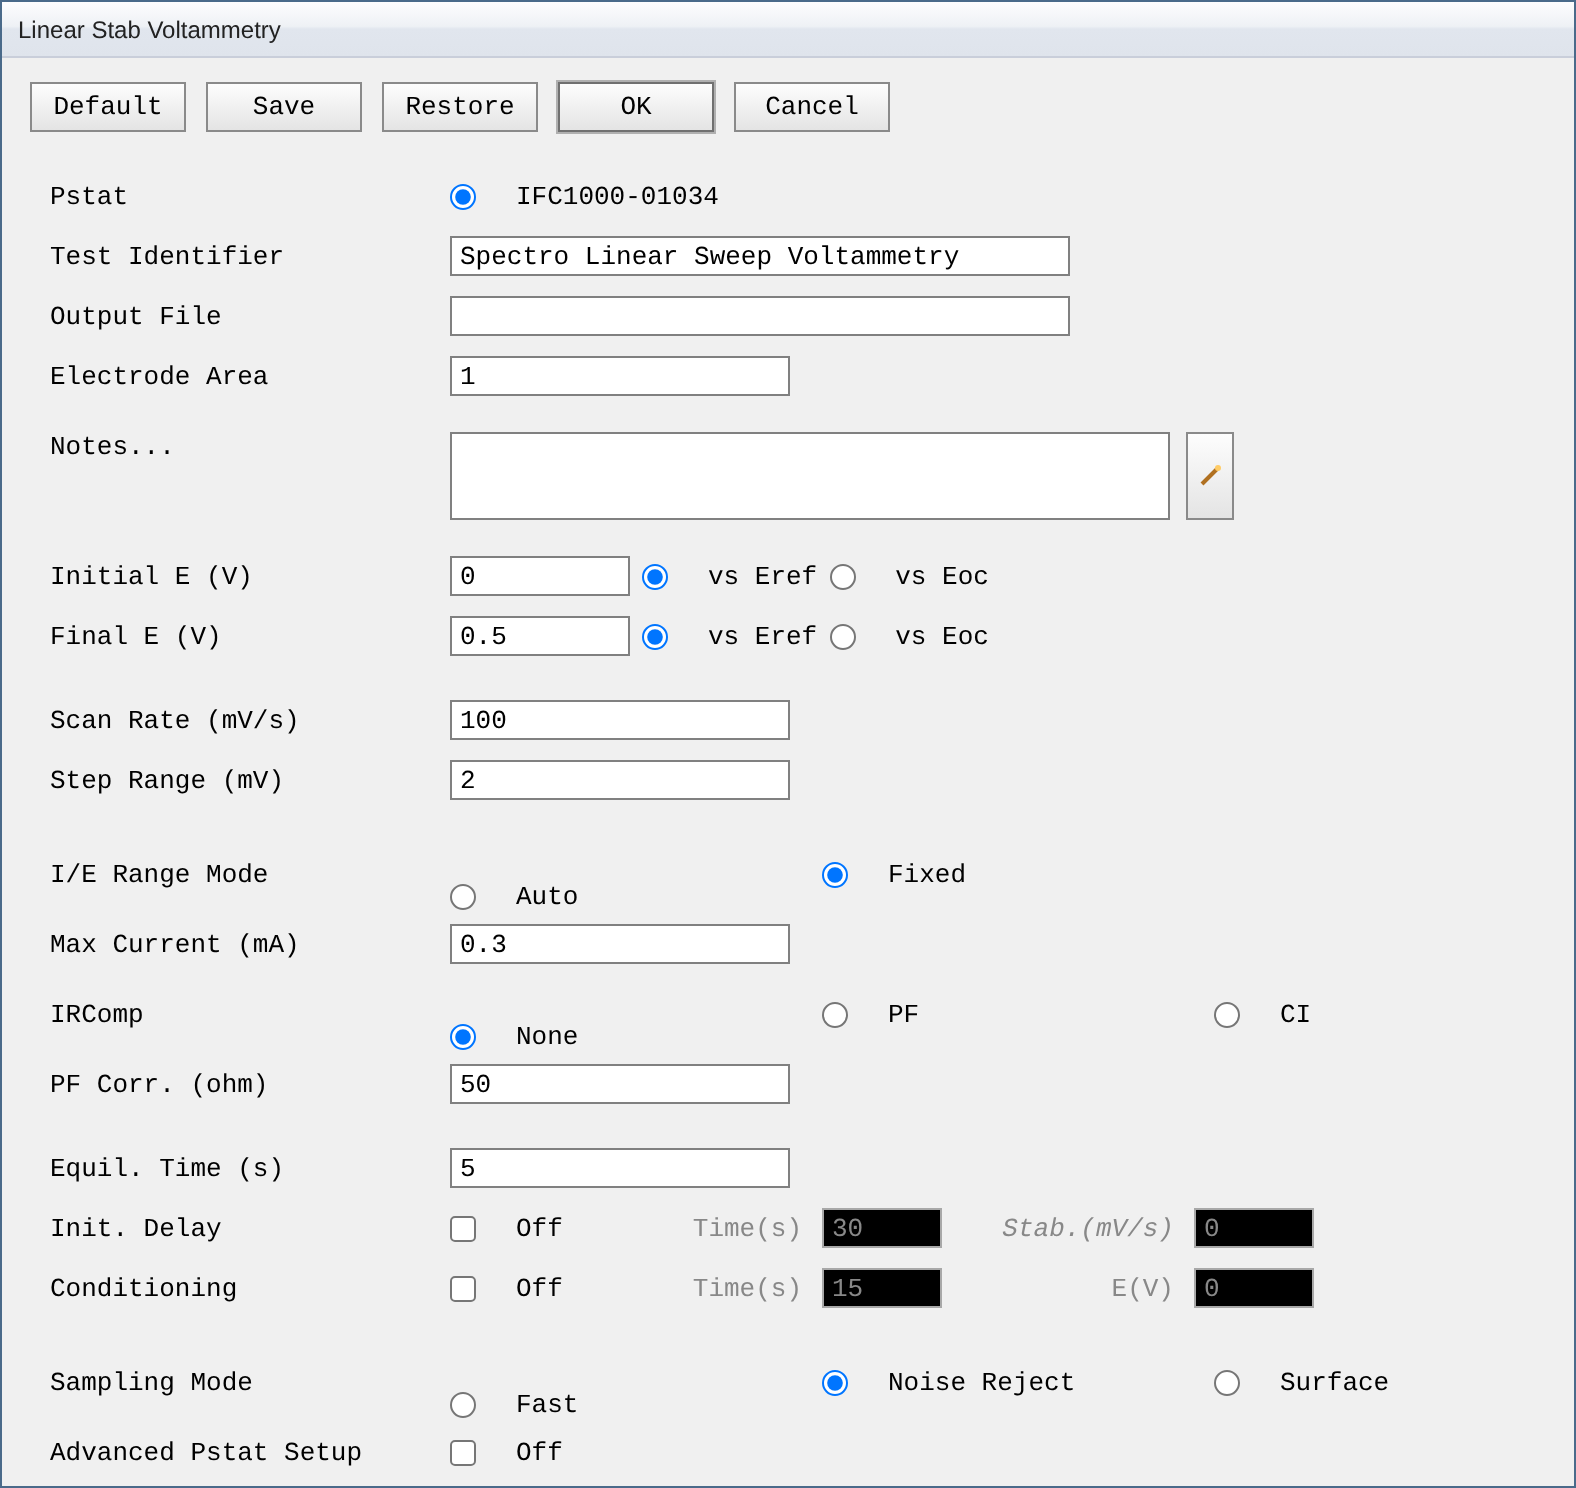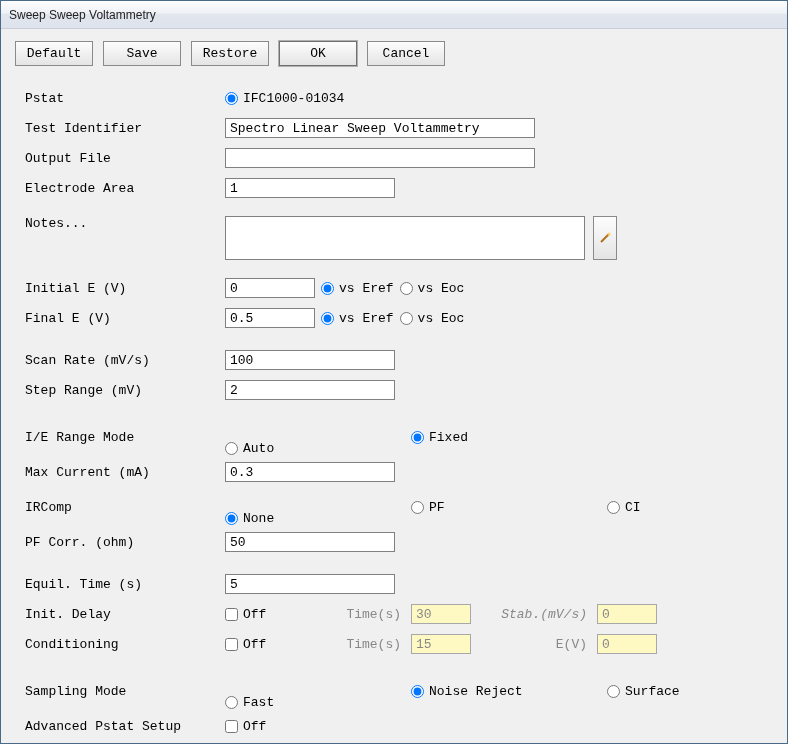--- a/index.html
+++ b/index.html
@@ -79,28 +79,28 @@
     border: 1px solid #808080;
     background: #fff;
     height: 20px;
   }
   .w-short { width: 90px; }
   .w-med { width: 170px; }
   .w-long { width: 310px; }
   .w-notes { width: 360px; height: 44px; resize: none; }
   .w-small { width: 60px; }
   .disabled-input {
-    background: #fef9c3;
+    background: #000000;
     color: #888;
     border: 1px solid #a8a8a8;
   }
   .radio-group {
     display: flex;
     align-items: center;
-    gap: 1px;
+    gap: 16px;
   }
   input[type="radio"], input[type="checkbox"] {
     margin: 0 4px 0 0;
     cursor: pointer;
   }
   .col1 { width: 180px; display:flex; align-items:center;margin-top:23px; }
   .col2 { width: 190px; display:flex; align-items:flex-end; }
   .col3 { width: 150px; display:flex; align-items:center; }
   .grey-label { color: #888; margin-right: 4px; text-align:right; }
   .wand-btn {
@@ -114,21 +114,21 @@
     cursor: pointer;
     margin-left: 2px;
   }
 </style>
 </head>
 <body>
 
 <div class="window">
 
   <div class="titlebar">
-    <span>Sweep Sweep Voltammetry</span>
+    <span>Linear Stab Voltammetry</span>
   </div>
 
   <div class="content">
 
     <div class="button-row">
       <button class="btn">Default</button>
       <button class="btn">Save</button>
       <button class="btn">Restore</button>
       <button class="btn ok">OK</button>
       <button class="btn">Cancel</button>

